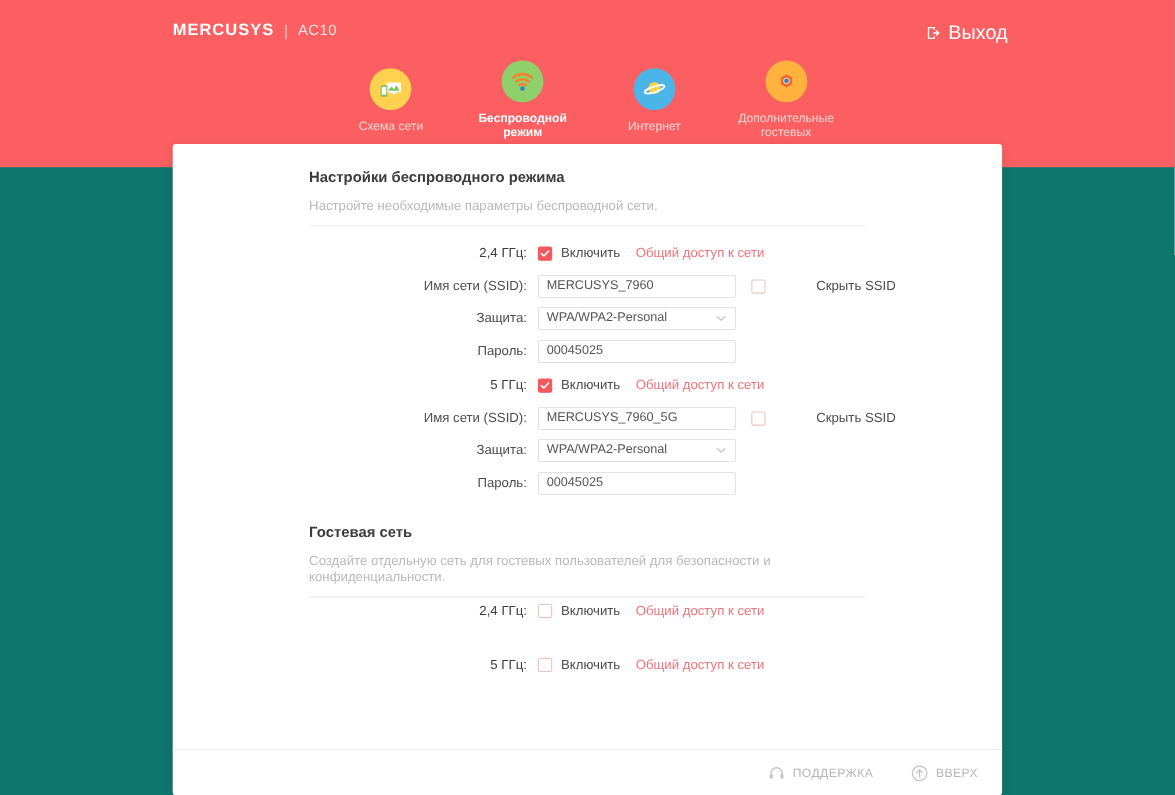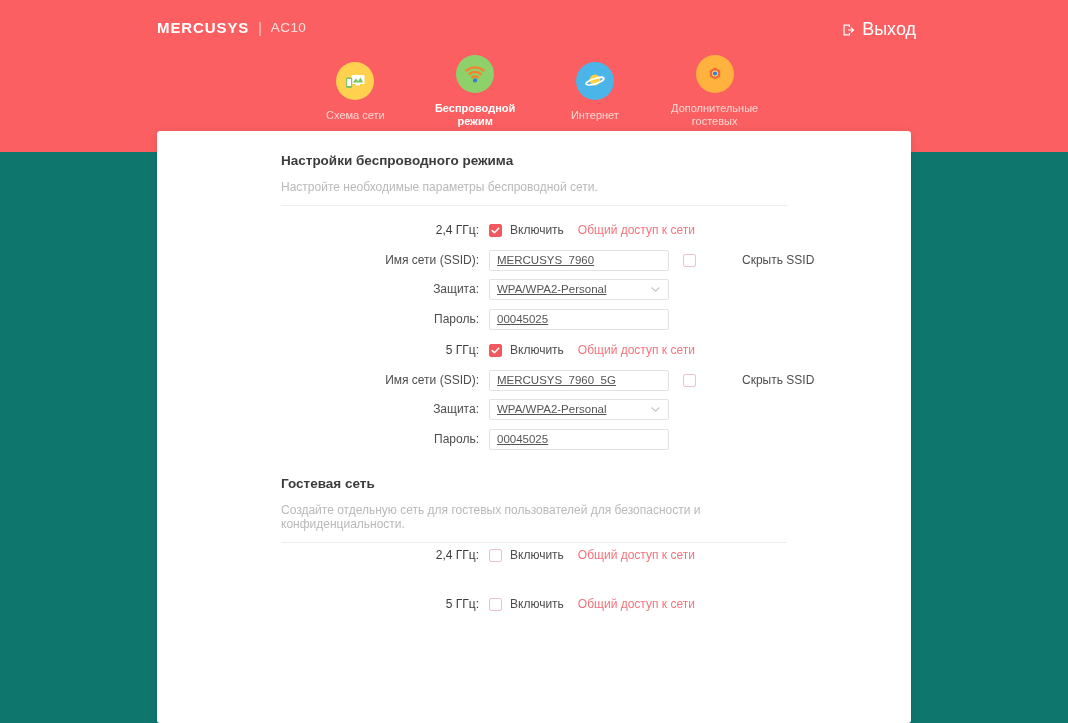--- a/index.html
+++ b/index.html
@@ -221,21 +221,20 @@
     height: 21px;
     box-sizing: border-box;
     border: 1px solid #e2e2e2;
     border-radius: 2px;
     background: #ffffff;
     font-family: "Liberation Sans", sans-serif;
     font-size: 11.5px;
     color: #555555;
     padding: 0 7px;
     outline: none;
-    text-decoration: underline;
   }
   .select-wrap {
     position: relative;
     width: 180px;
     height: 21px;
   }
   .select-wrap .field { width: 180px; padding-right: 24px; }
   .chev {
     position: absolute;
     right: 8px;
@@ -452,15 +451,37 @@
 
       <div class="row" style="top:462px;">
         <span class="row-label bold">5 ГГц:</span>
         <span class="cb off"></span>
         <span class="cb-text">Включить</span>
         <span class="link-red">Общий доступ к сети</span>
       </div>
 
     </div>
 
+    <div class="card-footer">
+      <div class="footer-btn">
+        <span>
+          <svg width="16" height="16" viewBox="0 0 16 16">
+            <path d="M3 9.4 V8 A5 5 0 0 1 13 8 V9.4" fill="none" stroke="#c4c4c4" stroke-width="1.3" stroke-linecap="round"></path>
+            <rect x="1.7" y="8.6" width="2.8" height="4.3" rx="1.3" fill="#c4c4c4"></rect>
+            <rect x="11.5" y="8.6" width="2.8" height="4.3" rx="1.3" fill="#c4c4c4"></rect>
+          </svg>
+        </span>
+        <span class="footer-label">ПОДДЕРЖКА</span>
+      </div>
+      <div class="footer-btn">
+        <span>
+          <svg width="16" height="16" viewBox="0 0 16 16">
+            <circle cx="8" cy="8" r="6.6" fill="none" stroke="#c4c4c4" stroke-width="1.2"></circle>
+            <path d="M8 11.4 V5.1" stroke="#c4c4c4" stroke-width="1.2" stroke-linecap="round"></path>
+            <path d="M5.4 7.4 L8 4.8 L10.6 7.4" fill="none" stroke="#c4c4c4" stroke-width="1.2" stroke-linecap="round" stroke-linejoin="round"></path>
+          </svg>
+        </span>
+        <span class="footer-label">ВВЕРХ</span>
+      </div>
+    </div>
   </div>
 
 </div>
 
 </body></html>

